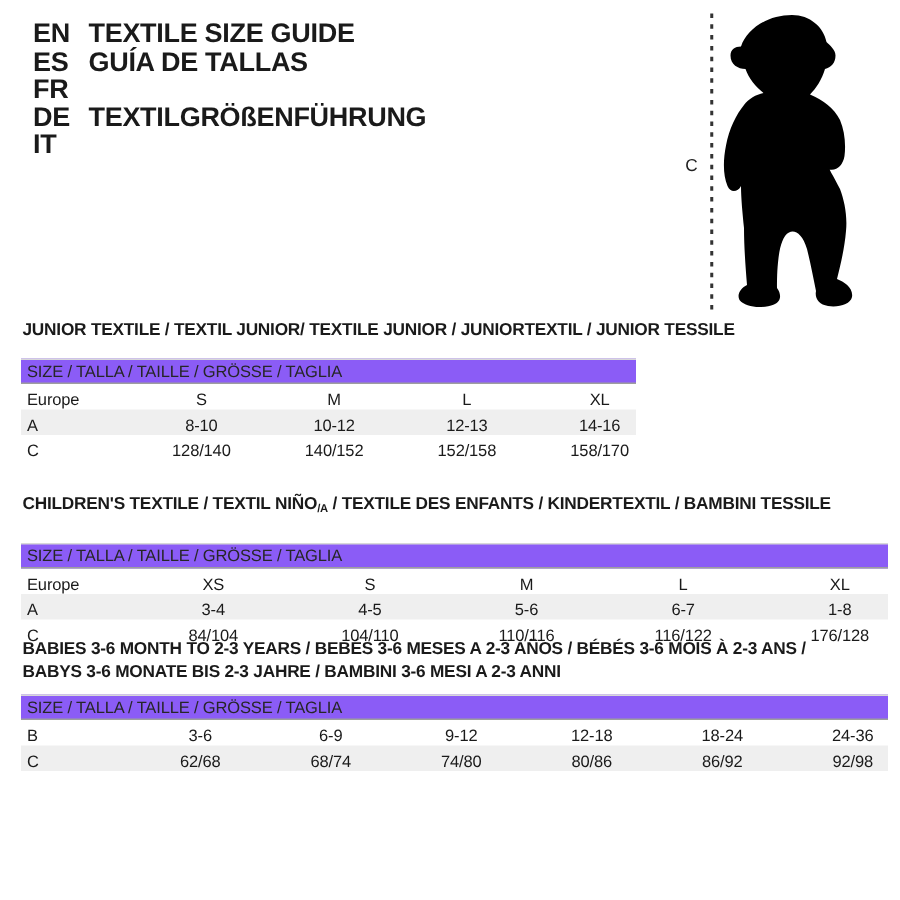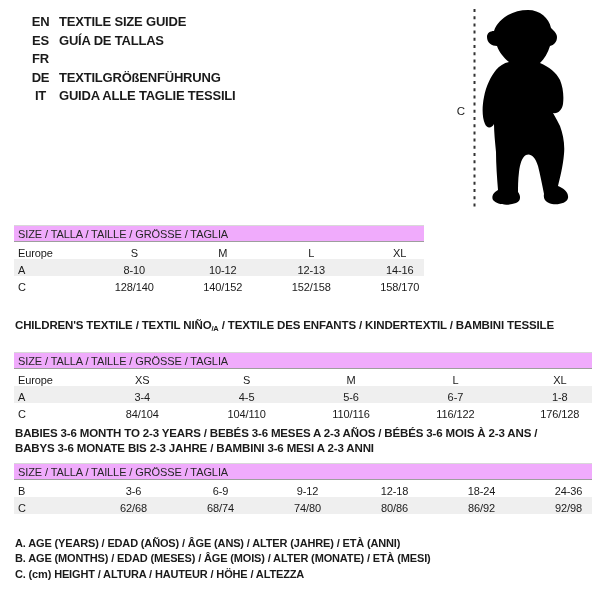--- a/index.html
+++ b/index.html
@@ -3,36 +3,36 @@
 <meta charset="utf-8">
 <style>
   html,body { margin:0; padding:0; background:#fff; }
   .page {
     position:relative; width:600px; height:600px; background:#ffffff;
     font-family:"Liberation Sans", sans-serif; color:#1a1a1a; overflow:hidden;
   }
 
   
   .langs { position:absolute; top:13px; left:22px; }
-  .lang-row { display:flex; line-height:18.6px; font-weight:bold; font-size:13px; letter-spacing:-0.2px;text-align:center; }
+  .lang-row { display:flex; line-height:18.6px; font-weight:bold; font-size:18px; letter-spacing:-0.2px; }
   .lang-code { width:37px; }
 
   
   .figure-svg { position:absolute; left:448px; top:6px; width:132px; height:204px; }
   .c-label { position:absolute; left:452px; top:105px; width:18px; text-align:center;
              font-size:11.5px; color:#222; }
 
   
   .section { position:absolute; left:14px; }
   .sec-title { font-weight:bold; font-size:11.5px; letter-spacing:-0.15px; line-height:14px; padding-left:1px; white-space:nowrap; }
   .sec-title .sub { font-size:7.5px; vertical-align:-2px; }
   .sec-title2 { line-height:15px; }
   .size-table { }
   .bar {
-    height:15px; background:#f0abfc;
+    height:15px; background:#8b5cf6;
     border-top:1px solid #d8d8d8; border-bottom:1px solid #9e9e9e;
     display:flex; align-items:center; padding-left:4px; box-sizing:content-box;
     font-size:11px; color:#262626; letter-spacing:-0.1px;
   }
   .trow { display:flex; align-items:flex-end; height:17px; font-size:11px; letter-spacing:-0.1px;gap:40px; }
   .trow .lbl { width:56px; padding-left:4px; box-sizing:border-box; }
   .trow .val { flex:1; text-align:center; }
   .shaded { background:#efefef; }
   .w-junior { width:410px; }
   .w-full { width:578px; }
@@ -60,21 +60,20 @@
     </div>
     <div class="lang-row">
       <span class="lang-code">FR</span>
     </div>
     <div class="lang-row">
       <span class="lang-code">DE</span>
       <span>TEXTILGRÖßENFÜHRUNG</span>
     </div>
     <div class="lang-row">
       <span class="lang-code">IT</span>
-      <span>GUIDA ALLE TAGLIE TESSILI</span>
     </div>
   </div>
 
   <svg class="figure-svg" viewBox="0 0 132 204">
     <line x1="26.5" y1="3" x2="26.5" y2="201" stroke="#333" stroke-width="2" stroke-dasharray="3 4.2"></line>
     <path fill="#000000" d="
       M80 4
       C 92 4 101 12 103 22
       C 105 24 109 27 109 31
       C 109 36 106 39 102 40
@@ -103,20 +102,21 @@
       C 38 80 43 70 48 64
       C 51 60 56 57 61 56
       C 56 52 51 46 49 40
       C 44 40 39 37 39 31
       C 39 27 42 25 46 25
       C 50 13 64 4 80 4 Z"></path>
   </svg>
   <span class="c-label">C</span>
 
   <div class="section" style="top:213px;">
+    <div class="sec-title">JUNIOR TEXTILE / TEXTIL JUNIOR/ TEXTILE JUNIOR / JUNIORTEXTIL / JUNIOR TESSILE</div>
     <div class="size-table w-junior mt-junior">
       <div class="bar">SIZE / TALLA / TAILLE / GRÖSSE / TAGLIA</div>
       <div class="trow">
         <span class="lbl">Europe</span>
         <span class="val">S</span>
         <span class="val">M</span>
         <span class="val">L</span>
         <span class="val">XL</span>
       </div>
       <div class="trow shaded">
@@ -129,21 +129,21 @@
       <div class="trow">
         <span class="lbl">C</span>
         <span class="val">128/140</span>
         <span class="val">140/152</span>
         <span class="val">152/158</span>
         <span class="val">158/170</span>
       </div>
     </div>
   </div>
 
-  <div class="section" style="top:318px;">
+  <div class="section" style="top:329px;">
     <div class="sec-title"><span>CHILDREN'S TEXTILE / TEXTIL NIÑO</span><span class="sub">/A</span><span> / TEXTILE DES ENFANTS / KINDERTEXTIL / BAMBINI TESSILE</span></div>
     <div class="size-table w-full mt-children">
       <div class="bar">SIZE / TALLA / TAILLE / GRÖSSE / TAGLIA</div>
       <div class="trow">
         <span class="lbl">Europe</span>
         <span class="val">XS</span>
         <span class="val">S</span>
         <span class="val">M</span>
         <span class="val">L</span>
         <span class="val">XL</span>
@@ -186,19 +186,14 @@
         <span class="val">62/68</span>
         <span class="val">68/74</span>
         <span class="val">74/80</span>
         <span class="val">80/86</span>
         <span class="val">86/92</span>
         <span class="val">92/98</span>
       </div>
     </div>
   </div>
 
-  <div class="footnotes">
-    <div class="footnote">A. AGE (YEARS) / EDAD (AÑOS) / ÂGE (ANS) / ALTER (JAHRE) / ETÀ (ANNI)</div>
-    <div class="footnote">B. AGE (MONTHS) / EDAD (MESES) / ÂGE (MOIS) / ALTER (MONATE) / ETÀ (MESI)</div>
-    <div class="footnote">C. (cm) HEIGHT / ALTURA / HAUTEUR / HÖHE / ALTEZZA</div>
-  </div>
 
 </div>
 
 </body></html>

